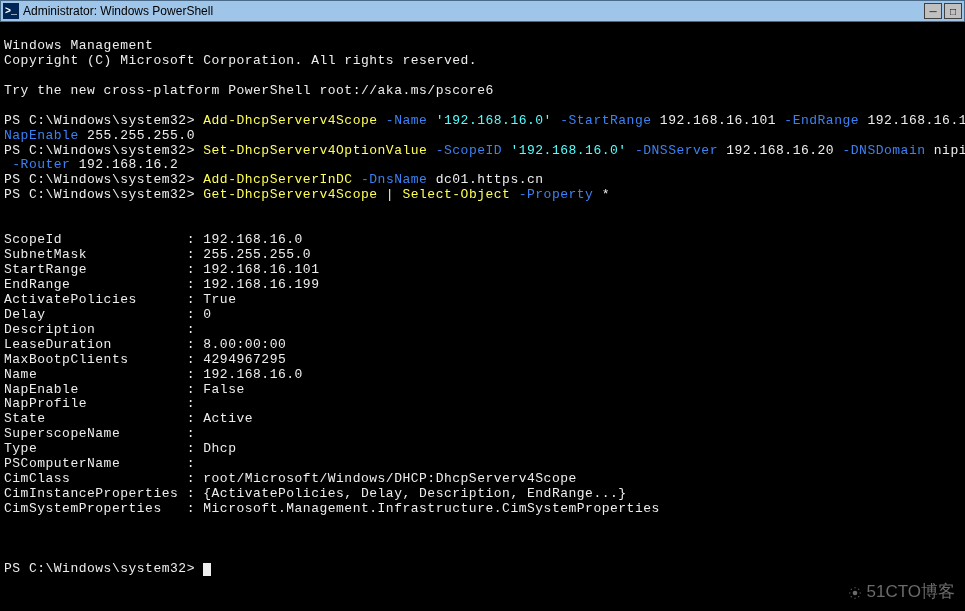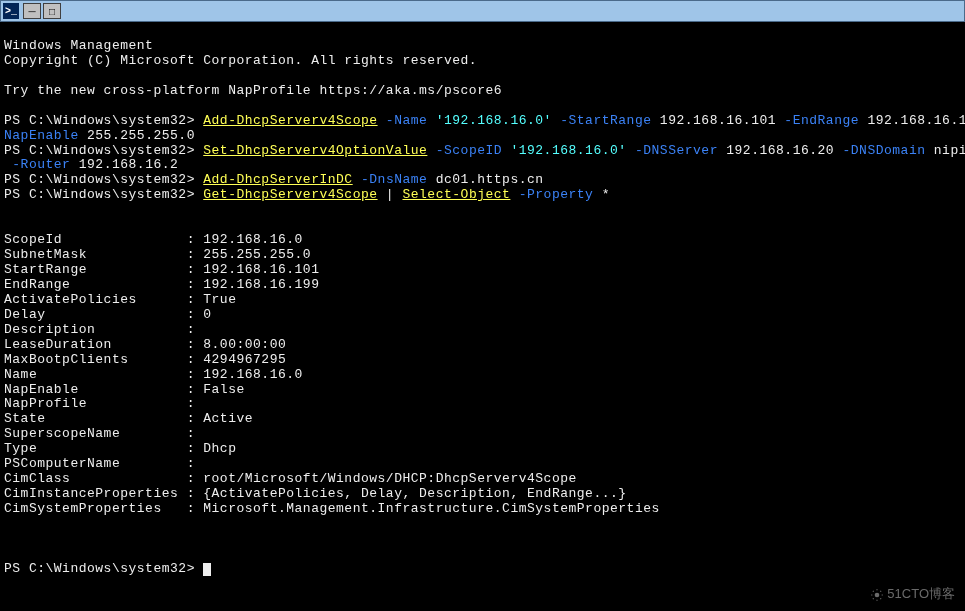--- a/index.html
+++ b/index.html
@@ -54,55 +54,56 @@
       font-family: Arial, sans-serif;
       cursor: pointer;
     }
     .terminal {
       padding: 2px 4px;
       color: #eeeeee;
       line-height: 1.15;
       letter-spacing: 0.5px;
       white-space: pre;
     }
-    .yellow { color: #ffff55; text-decoration: underline; }
+    .yellow { color: #ffff55; }
     .cyan { color: #55ffff; }
     .gray { color: #3b82f6; }
     .cursor {
       display: inline-block;
       width: 8px;
       height: 13px;
       background: #eeeeee;
       vertical-align: text-bottom;
     }
     .watermark {
       position: absolute;
       right: 10px;
       bottom: 8px;
       color: #6a6a6a;
       font-family: sans-serif;
-      font-size: 13px;
+      font-size: 17px;
     }
   </style>
 </head>
 <body>
 
 <div class="titlebar">
   <div class="titlebar-icon">&gt;_</div>
+  <div class="titlebar-text">Administrator: Windows PowerShell</div>
   <div class="titlebar-buttons">
     <div class="titlebar-btn">─</div>
     <div class="titlebar-btn">□</div>
   </div>
 </div>
 
 <div class="terminal">
 <span>Windows Management</span>
 <span>Copyright (C) Microsoft Corporation. All rights reserved.</span>
 
-<span>Try the new cross-platform NapProfile https://aka.ms/pscore6</span>
+<span>Try the new cross-platform PowerShell root://aka.ms/pscore6</span>
 
 <span>PS C:\Windows\system32&gt; </span><span class="yellow">Add-DhcpServerv4Scope</span><span class="gray"> -Name</span><span class="cyan"> '192.168.16.0'</span><span class="gray"> -StartRange</span><span> 192.168.16.101</span><span class="gray"> -EndRange</span><span> 192.168.16.199</span>
 <span class="gray">NapEnable</span><span> 255.255.255.0</span>
 <span>PS C:\Windows\system32&gt; </span><span class="yellow">Set-DhcpServerv4OptionValue</span><span class="gray"> -ScopeID</span><span class="cyan"> '192.168.16.0'</span><span class="gray"> -DNSServer</span><span> 192.168.16.20</span><span class="gray"> -DNSDomain</span><span> nipit.cn</span>
 <span class="gray"> -Router</span><span> 192.168.16.2</span>
 <span>PS C:\Windows\system32&gt; </span><span class="yellow">Add-DhcpServerInDC</span><span class="gray"> -DnsName</span><span> dc01.https.cn</span>
 <span>PS C:\Windows\system32&gt; </span><span class="yellow">Get-DhcpServerv4Scope</span><span> | </span><span class="yellow">Select-Object</span><span class="gray"> -Property</span><span> *</span>
 
 
 <div id="output-block">ScopeId               : 192.168.16.0

